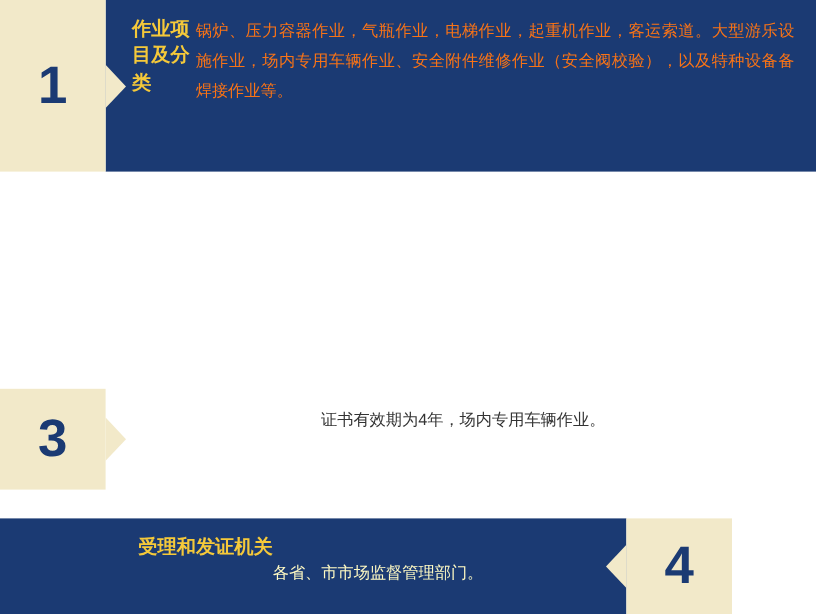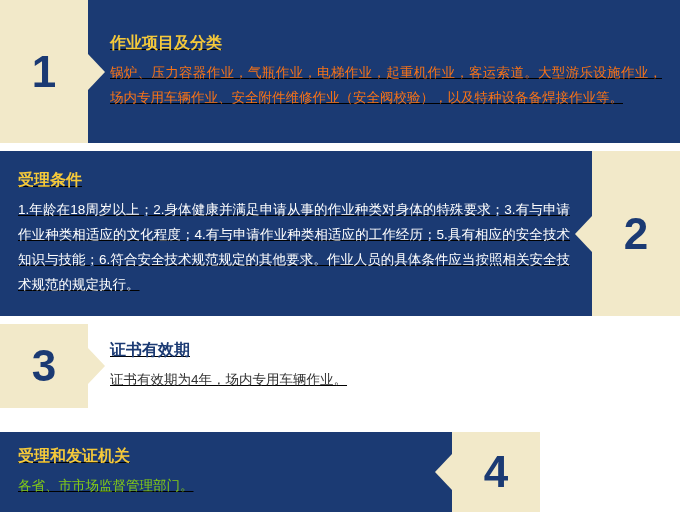--- a/index.html
+++ b/index.html
@@ -63,23 +63,22 @@
     border-top: 18px solid transparent;
     border-bottom: 18px solid transparent;
     z-index: 3;
   }
 
   .textbox {
     flex: 1 1 auto;
     box-sizing: border-box;
     padding: 14px 18px 14px 22px;
     display: flex;
-    flex-direction: column;
+    flex-direction: row;
     justify-content: center;
-    text-decoration: underline;
   }
   .textbox.padright {
     padding: 14px 22px 14px 18px;
   }
   .blk-title {
     font-size: 16px;
     font-weight: bold;
     line-height: 1.4;
     margin-bottom: 6px;
   }
@@ -118,63 +117,52 @@
   }
   #block3 .numbox { background: #f2e9c9; }
   #block3 .num { color: #1b3a73; }
   #block3 .arrow-right { border-left: 17px solid #f2e9c9; }
   #block3 .textbox { background: #ffffff; }
   #block3 .blk-title { color: #1b3a73; }
   #block3 .blk-body { color: #333333; }
 
   
   #block4 {
-    left: 0; top: 432px; width: 540px; height: 80px;
+    left: 0; top: 432px; width: 610px; height: 80px;
   }
   #block4 .textbox { background: #1b3a73; }
   #block4 .blk-title { color: #f5c93a; }
-  #block4 .blk-body { color: #84cc16; }
+  #block4 .blk-body { color: #fef9c3; margin-top: 20px; }
   #block4 .numbox { background: #f2e9c9; }
   #block4 .num { color: #1b3a73; }
   #block4 .arrow-left { border-right: 17px solid #f2e9c9; }
 </style>
 </head>
 <body>
 
 <div class="page">
 
   <div class="block" id="block1">
     <div class="numbox">
       <span class="num">1</span>
       <span class="arrow-right"></span>
     </div>
     <div class="textbox">
       <div class="blk-title">作业项目及分类</div>
       <div class="blk-body">锅炉、压力容器作业，气瓶作业，电梯作业，起重机作业，客运索道。大型游乐设施作业，场内专用车辆作业、安全附件维修作业（安全阀校验），以及特种设备备焊接作业等。</div>
     </div>
   </div>
 
-  <div class="block" id="block2">
-    <div class="textbox padright">
-      <div class="blk-title">受理条件</div>
-      <div class="blk-body">  1.年龄在18周岁以上；2.身体健康并满足申请从事的作业种类对身体的特殊要求；3.有与申请作业种类相适应的文化程度；4.有与申请作业种类相适应的工作经历；5.具有相应的安全技术知识与技能；6.符合安全技术规范规定的其他要求。作业人员的具体条件应当按照相关安全技术规范的规定执行。</div>
-    </div>
-    <div class="numbox">
-      <span class="arrow-left"></span>
-      <span class="num">2</span>
-    </div>
-  </div>
 
   <div class="block" id="block3">
     <div class="numbox">
       <span class="num">3</span>
       <span class="arrow-right"></span>
     </div>
     <div class="textbox">
-      <div class="blk-title">证书有效期</div>
       <div class="blk-body">证书有效期为4年，场内专用车辆作业。</div>
     </div>
   </div>
 
   <div class="block" id="block4">
     <div class="textbox padright">
       <div class="blk-title">受理和发证机关</div>
       <div class="blk-body">各省、市市场监督管理部门。</div>
     </div>
     <div class="numbox">

